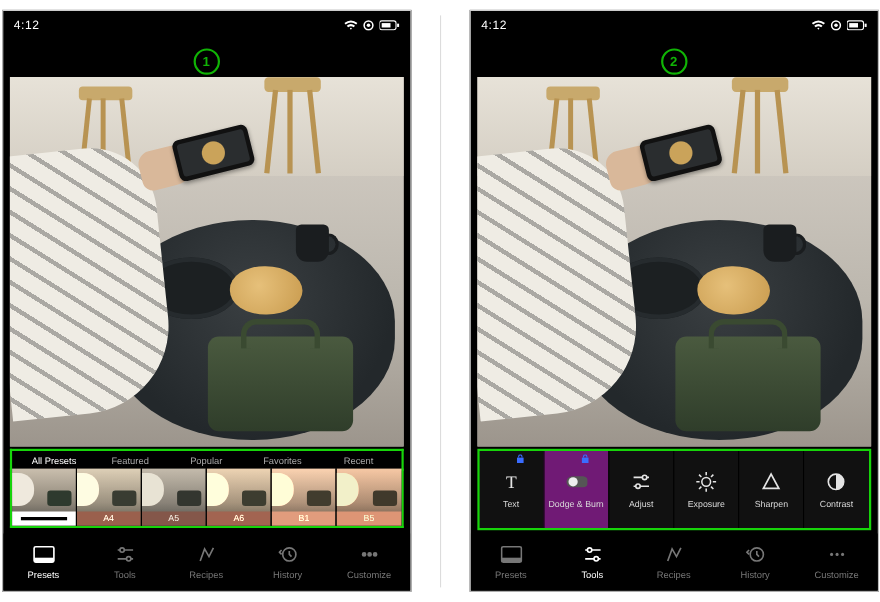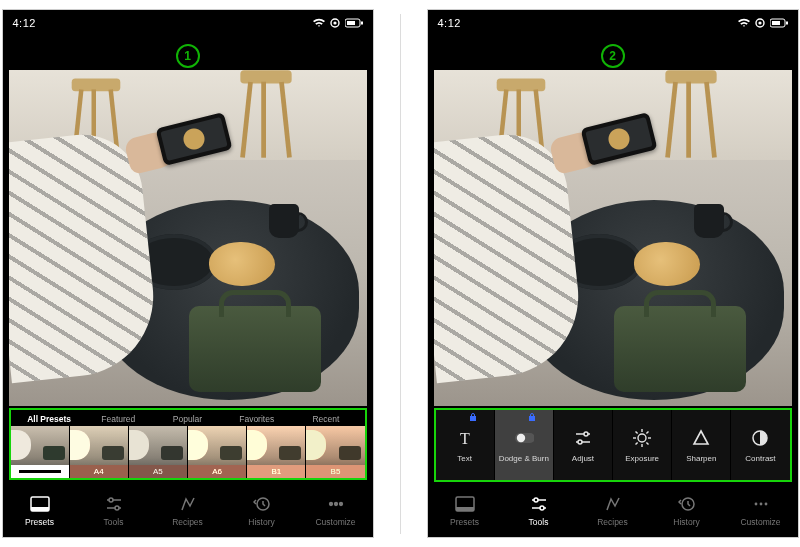--- a/index.html
+++ b/index.html
@@ -32,21 +32,21 @@
   .bag::before{content:"";position:absolute;top:-16px;left:30px;right:30px;height:22px;border:5px solid #3a4a31;border-bottom:none;border-radius:14px 14px 0 0}
   .arm{position:absolute;top:66px;left:-10px;width:150px;height:240px;background:#efece4;border-radius:0 60px 80px 0;transform:rotate(-6deg)}
   .arm::after{content:"";position:absolute;inset:0;background:repeating-linear-gradient(38deg,transparent 0 14px,#2b2b2b 14px 18px);opacity:.35;border-radius:inherit}
   .hand{position:absolute;top:64px;left:118px;width:48px;height:36px;background:#d9b89a;border-radius:12px 18px 18px 10px;transform:rotate(-14deg)}
   .phoneheld{position:absolute;top:50px;left:150px;width:70px;height:38px;background:#111;border-radius:6px;transform:rotate(-14deg);box-shadow:0 2px 4px rgba(0,0,0,.4)}
   .phoneheld::after{content:"";position:absolute;inset:4px;background:radial-gradient(circle at 50% 50%,#caa35a 0 10px,#2a2d2f 11px);border-radius:3px}
 
   
   .p1-tabs{position:absolute;left:6px;right:6px;top:398px;height:18px;display:flex;align-items:center;gap:0;font-size:8.5px;color:#a9a9a9;padding:0 4px;border:2px solid #17d40a;border-bottom:none}
   .p1-tabs span{flex:1;text-align:center}
-  .p1-tabs span.active{color:#fff;font-weight:700}
+  .p1-tabs span.active{color:#fff;font-weight:400}
   .p1-strip{position:absolute;left:6px;right:6px;top:416px;height:52px;display:flex;border:2px solid #17d40a;border-top:none}
   .thumb{flex:1;position:relative;background:linear-gradient(180deg,#cabfae 0%,#8d8578 60%,#4a4a46 100%);border-left:1px solid #000;overflow:hidden}
   .thumb:first-child{border-left:none}
   .thumb .mini{position:absolute;right:4px;bottom:18px;width:22px;height:14px;background:#2e3a2e;border-radius:3px}
   .thumb .tn-arm{position:absolute;top:4px;left:0;width:20px;height:30px;background:#efe9dd;border-radius:0 14px 14px 0}
   .thumb .lbl{position:absolute;left:0;right:0;bottom:0;height:13px;line-height:13px;font-size:8px;color:#fff;text-align:center}
   .t0 .lbl{background:#fff;color:#000}
   .t0 .lbl::after{content:"";position:absolute;left:8px;right:8px;top:5px;height:3px;background:#000}
   .t1 .lbl,.t2 .lbl,.t3 .lbl{background:#b74a33}
   .t1{filter:sepia(.4) saturate(.8)}
@@ -55,21 +55,21 @@
   .t4 .lbl,.t5 .lbl{background:#d0875e}
   .t4{filter:sepia(.6) hue-rotate(-14deg) saturate(1.2)}
   .t5{filter:sepia(.65) hue-rotate(-16deg) saturate(1.35) brightness(.95)}
   .t6 .lbl{background:#d98b3a}
   .t6{filter:sepia(.4) saturate(1.4) hue-rotate(-8deg)}
 
   
   .p2-strip{position:absolute;left:6px;right:6px;top:398px;height:70px;display:flex;border:2px solid #17d40a;background:#111}
   .tool{flex:1;display:flex;flex-direction:column;align-items:center;justify-content:center;gap:6px;color:#d9d9d9;font-size:8px;position:relative;border-left:1px solid #000}
   .tool:first-child{border-left:none}
-  .tool.sel{background:#404040}
+  .tool.sel{background:#701a75}
   .tool .lock{position:absolute;top:4px;width:8px;height:8px;left:50%;transform:translateX(4px) translateY(-1px)}
   .tool .lock svg{display:block}
   .toolico{width:20px;height:20px;display:flex;align-items:center;justify-content:center}
   .toolico svg{display:block}
 
   
   .nav{position:absolute;left:0;right:0;bottom:0;height:52px;background:#000;display:flex;color:#777}
   .navbtn{flex:1;display:flex;flex-direction:column;align-items:center;justify-content:center;gap:4px;font-size:8.5px}
   .navbtn.active{color:#fff}
   .navico{width:20px;height:18px;display:flex;align-items:center;justify-content:center}

